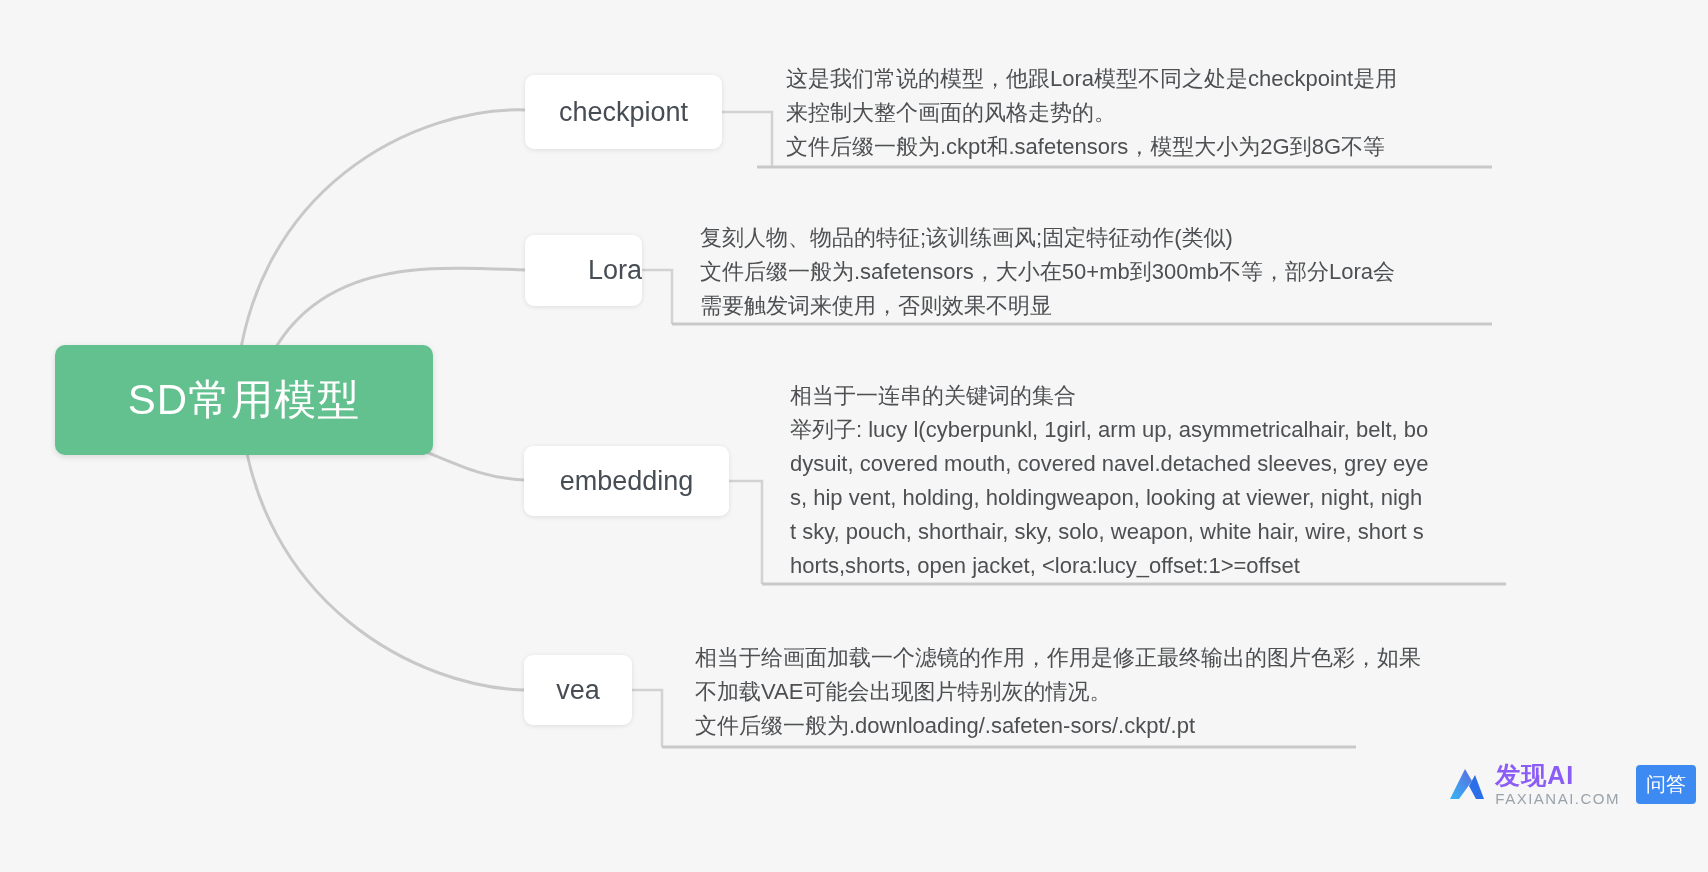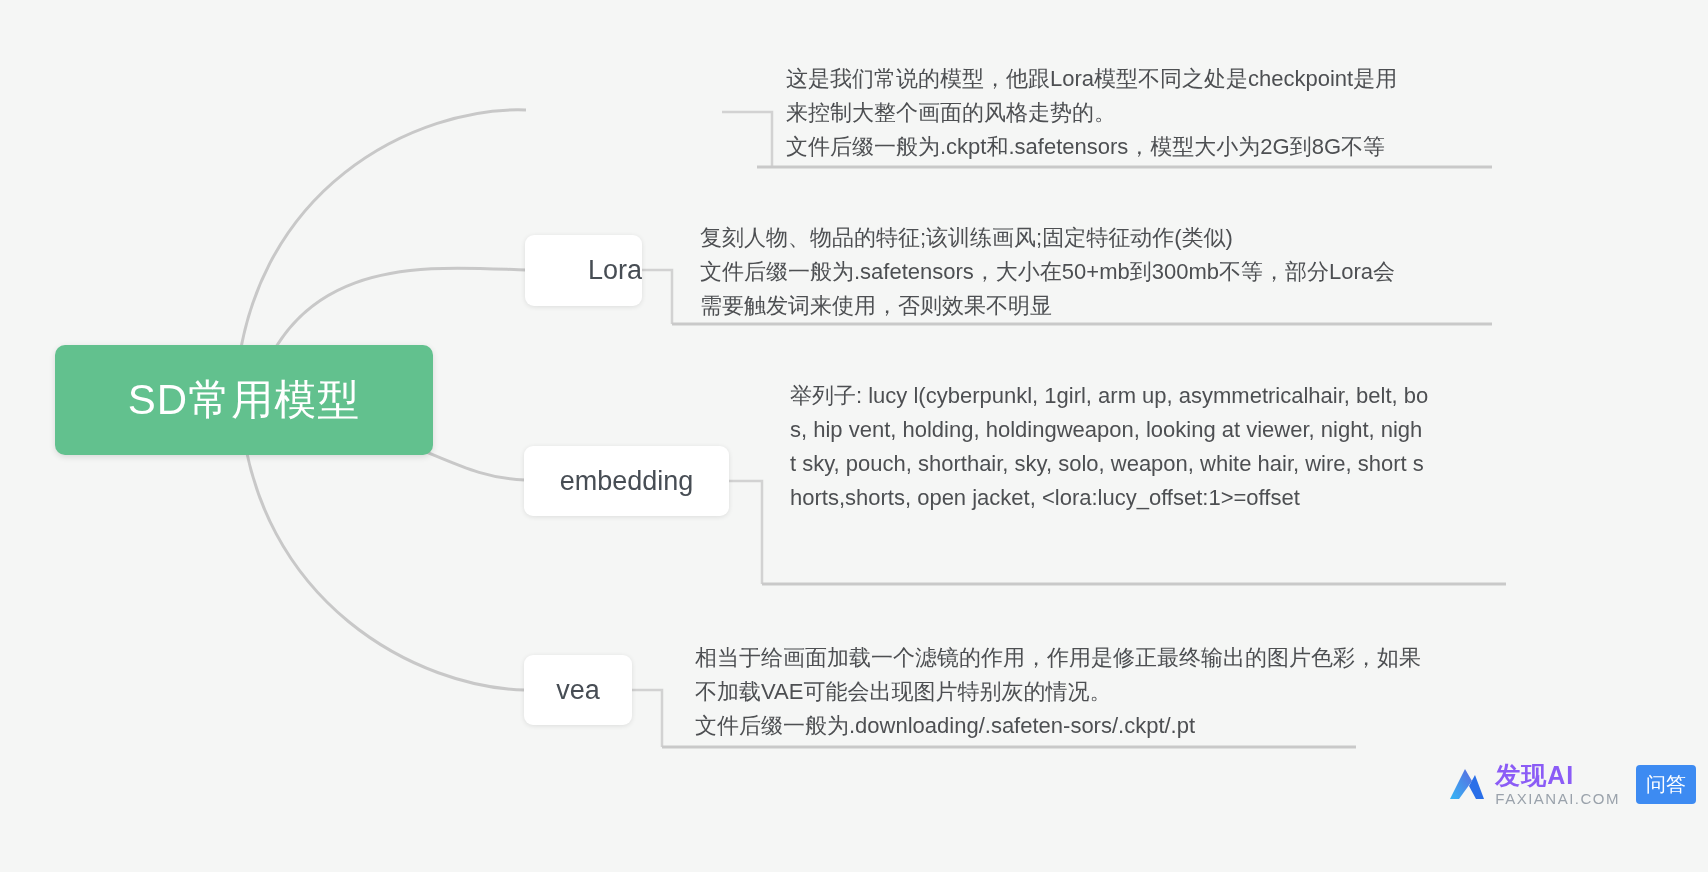--- a/index.html
+++ b/index.html
@@ -75,20 +75,23 @@
     <line x1="757" y1="167" x2="1492" y2="167" stroke="#c9c9c9" stroke-width="3"></line>
     <line x1="672" y1="324" x2="1492" y2="324" stroke="#c9c9c9" stroke-width="3"></line>
     <line x1="762" y1="584" x2="1506" y2="584" stroke="#c9c9c9" stroke-width="3"></line>
     <line x1="662" y1="747" x2="1356" y2="747" stroke="#c9c9c9" stroke-width="3"></line>
   </svg>
 
   <div class="root-node" style="background:#62c18e;">
     <span>SD常用模型</span>
   </div>
 
+  <div class="topic-node" style="left:525px; top:75px; width:197px; height:74px;">
+    <span>checkpiont</span>
+  </div>
 
   <div class="topic-node" style="left:525px; top:235px; width:117px; height:71px;justify-content:flex-end;">
     <span>Lora</span>
   </div>
 
   <div class="topic-node" style="left:524px; top:446px; width:205px; height:70px;">
     <span>embedding</span>
   </div>
 
   <div class="topic-node" style="left:524px; top:655px; width:108px; height:70px;">
@@ -101,21 +104,23 @@
     <div>文件后缀一般为.ckpt和.safetensors，模型大小为2G到8G不等</div>
   </div>
 
   <div class="desc" style="left:700px; top:221px;">
     <div>复刻人物、物品的特征;该训练画风;固定特征动作(类似)</div>
     <div>文件后缀一般为.safetensors，大小在50+mb到300mb不等，部分Lora会</div>
     <div>需要触发词来使用，否则效果不明显</div>
   </div>
 
   <div class="desc" style="left:790px; top:379px;">
+    <div>相当于一连串的关键词的集合</div>
     <div>举列子: lucy l(cyberpunkl, 1girl, arm up, asymmetricalhair, belt, bo</div>
+    <div>dysuit, covered mouth, covered navel.detached sleeves, grey eye</div>
     <div>s, hip vent, holding, holdingweapon, looking at viewer, night, nigh</div>
     <div>t sky, pouch, shorthair, sky, solo, weapon, white hair, wire, short s</div>
     <div>horts,shorts, open jacket, &lt;lora:lucy_offset:1&gt;=offset</div>
   </div>
 
   <div class="desc" style="left:695px; top:641px;">
     <div>相当于给画面加载一个滤镜的作用，作用是修正最终输出的图片色彩，如果</div>
     <div>不加载VAE可能会出现图片特别灰的情况。</div>
     <div>文件后缀一般为.downloading/.safeten-sors/.ckpt/.pt</div>
   </div>

